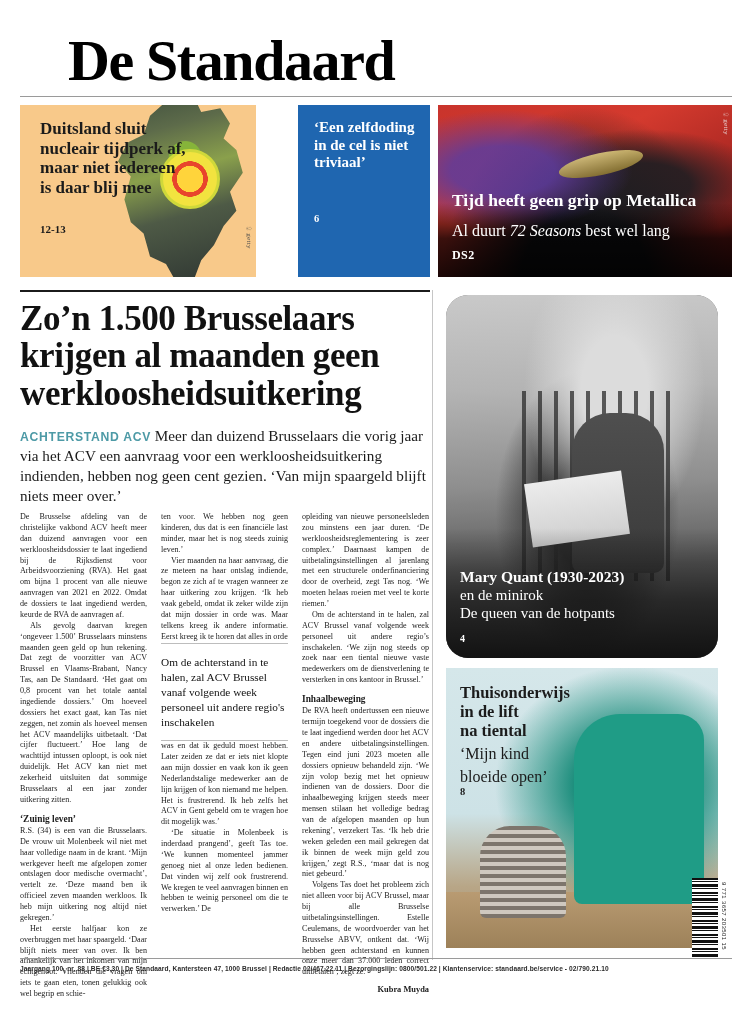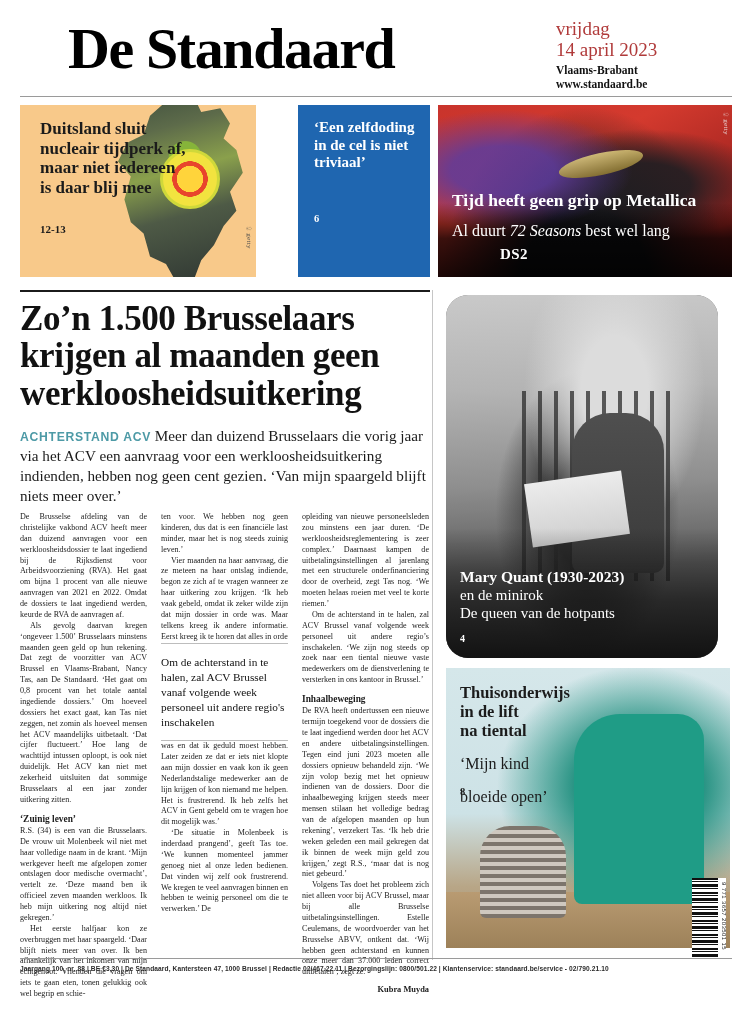--- a/index.html
+++ b/index.html
@@ -9,21 +9,21 @@
     font-family:"Liberation Serif", serif;
     color:#111;
     overflow:hidden;
     position:relative;
   }
   .page { position:relative; width:750px; height:1017px; box-sizing:border-box; }
 
   
   .masthead { position:absolute; left:0; top:0; width:750px; height:96px; }
   .logo {
-    position:absolute; left:68px; top:20px;
+    position:absolute; left:68px; top:32px;
     font-family:"Liberation Serif", serif;
     font-weight:bold; font-size:58px; letter-spacing:-1.4px;
     color:#000; line-height:1;
   }
   .dateblock { position:absolute; right:14px; top:18px; text-align:left; width:180px; }
   .date-day, .date-full {
     color:#b03a3a; font-size:19px; line-height:1.12; font-weight:400;
     font-family:"Liberation Serif", serif;
   }
   .date-region { color:#111; font-size:11.5px; font-weight:bold; margin-top:3px; line-height:1.2; }
@@ -83,21 +83,21 @@
     background:linear-gradient(180deg,#d8c47a,#8a7430); opacity:.92; transform:rotate(-12deg);
   }
   .met-dark-bottom {
     position:absolute; left:0; bottom:0; width:100%; height:74px;
     background:linear-gradient(180deg, rgba(0,0,0,0) 0%, rgba(0,0,0,.72) 48%, rgba(0,0,0,.86) 100%);
   }
   .met-text { position:absolute; left:14px; bottom:36px; width:262px; }
   .met-head { font-size:17.5px; font-weight:bold; color:#fff; line-height:1.12; }
   .met-sub { font-size:16px; color:#fff; line-height:1.18; margin-top:12px; }
   .met-sub em { font-style:italic; }
-  .met-page { position:absolute; left:14px; bottom:14px; font-size:15px; font-weight:bold; color:#fff; letter-spacing:.4px;margin-left:48px; }
+  .met-page { position:absolute; left:14px; bottom:14px; font-size:12px; font-weight:bold; color:#fff; letter-spacing:.4px; }
   .met-credit {
     position:absolute; right:2px; top:6px; font-size:7px; color:#e9d7d7;
     writing-mode:vertical-rl; letter-spacing:.3px;
   }
 
   
   .rule-main { position:absolute; left:20px; top:290px; width:410px; height:2px; background:#1b1b1b; }
   .vrule-main { position:absolute; left:432px; top:290px; width:1px; height:670px; background:#c6c6c6; }
 
   .main-article { position:absolute; left:20px; top:300px; width:410px; }
@@ -157,21 +157,21 @@
     position:absolute; left:82px; top:182px; width:98px; height:64px; transform:rotate(-8deg);
     background:linear-gradient(180deg,#ececec,#cfcfcf);
   }
   .quant-shade { position:absolute; left:0; bottom:0; width:100%; height:130px;
     background:linear-gradient(180deg, rgba(0,0,0,0) 0%, rgba(0,0,0,.5) 55%, rgba(0,0,0,.72) 100%); }
   .quant-text { position:absolute; left:14px; bottom:36px; width:236px; }
   .quant-head { font-size:15.5px; font-weight:bold; color:#fff; line-height:1.16; }
   .quant-sub { font-size:15px; color:#fff; line-height:1.2; }
   .quant-page { position:absolute; left:14px; bottom:14px; font-size:10px; font-weight:bold; color:#fff; }
 
-  .home { position:relative; margin-left:4px; margin-top:10px; width:272px; height:280px; overflow:hidden; background:#cfe3e6;padding-left:12px; }
+  .home { position:relative; margin-left:4px; margin-top:10px; width:272px; height:280px; overflow:hidden; background:#cfe3e6; }
   .home-photo {
     position:absolute; inset:0;
     background:
       radial-gradient(ellipse at 68% 42%, #1f8f7e 0 22%, rgba(0,0,0,0) 52%),
       linear-gradient(180deg,#d5e7ea 0%,#cde2e6 52%,#b8a687 78%,#a08b6a 100%);
   }
   .home-dress {
     position:absolute; left:128px; top:46px; width:130px; height:190px; border-radius:46px 26px 8px 8px;
     background:
       radial-gradient(circle at 30% 20%, rgba(10,60,50,.55) 0 2.5px, rgba(0,0,0,0) 3px),
@@ -179,21 +179,21 @@
     background-color:#1f9c86;
   }
   .home-child {
     position:absolute; left:34px; top:158px; width:86px; height:92px; border-radius:30px 30px 6px 6px;
     background:repeating-linear-gradient(180deg,#7d756c 0 4px,#cfc8bf 4px 8px);
   }
   .home-desk { position:absolute; left:0; bottom:0; width:100%; height:56px;
     background:linear-gradient(180deg,#b99b72,#9d8159); }
   .home-text { position:absolute; left:14px; top:16px; width:150px; }
   .home-head { font-size:16.5px; font-weight:bold; color:#1b1b1b; line-height:1.15; }
-  .home-quote { font-size:16px; color:#1b1b1b; line-height:1.18; margin-top:14px; }
+  .home-quote { font-size:16px; color:#1b1b1b; line-height:1.18; margin-top:4px; }
   .home-page { position:absolute; left:14px; top:118px; font-size:10.5px; font-weight:bold; color:#1b1b1b; }
 
   
   .barcode { position:absolute; left:692px; top:878px; width:34px; height:80px; background:#fff; }
   .barcode .bars {
     position:absolute; left:0; top:0; width:26px; height:80px;
     background:repeating-linear-gradient(180deg,
       #111 0 2px, #fff 2px 3px, #111 3px 4px, #fff 4px 6px,
       #111 6px 9px, #fff 9px 10px, #111 10px 11px, #fff 11px 14px);
   }
@@ -210,26 +210,20 @@
     font-family:"Liberation Sans", sans-serif;
   }
 </style>
 </head>
 <body>
 
 <div class="page">
 
   <div class="masthead">
     <div class="logo">De Standaard</div>
-    <div class="dateblock">
-      <div class="date-day">vrijdag</div>
-      <div class="date-full">14 april 2023</div>
-      <div class="date-region">Vlaams-Brabant</div>
-      <div class="date-url">www.standaard.be</div>
-    </div>
   </div>
   <div class="rule-top"></div>
 
   <div class="teasers">
 
     <div class="teaser t-nuclear">
       <div class="map-art"></div>
       <div class="map-badge"></div>
       <div class="t-title">Duitsland sluit nucleair tijdperk af, maar niet iedereen is daar blij mee</div>
       <div class="t-page">12-13</div>

